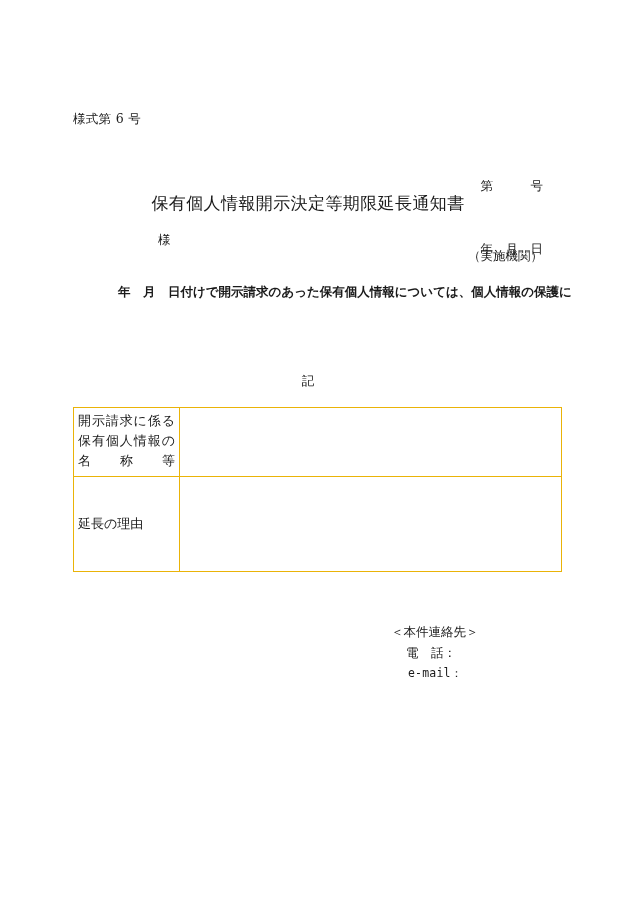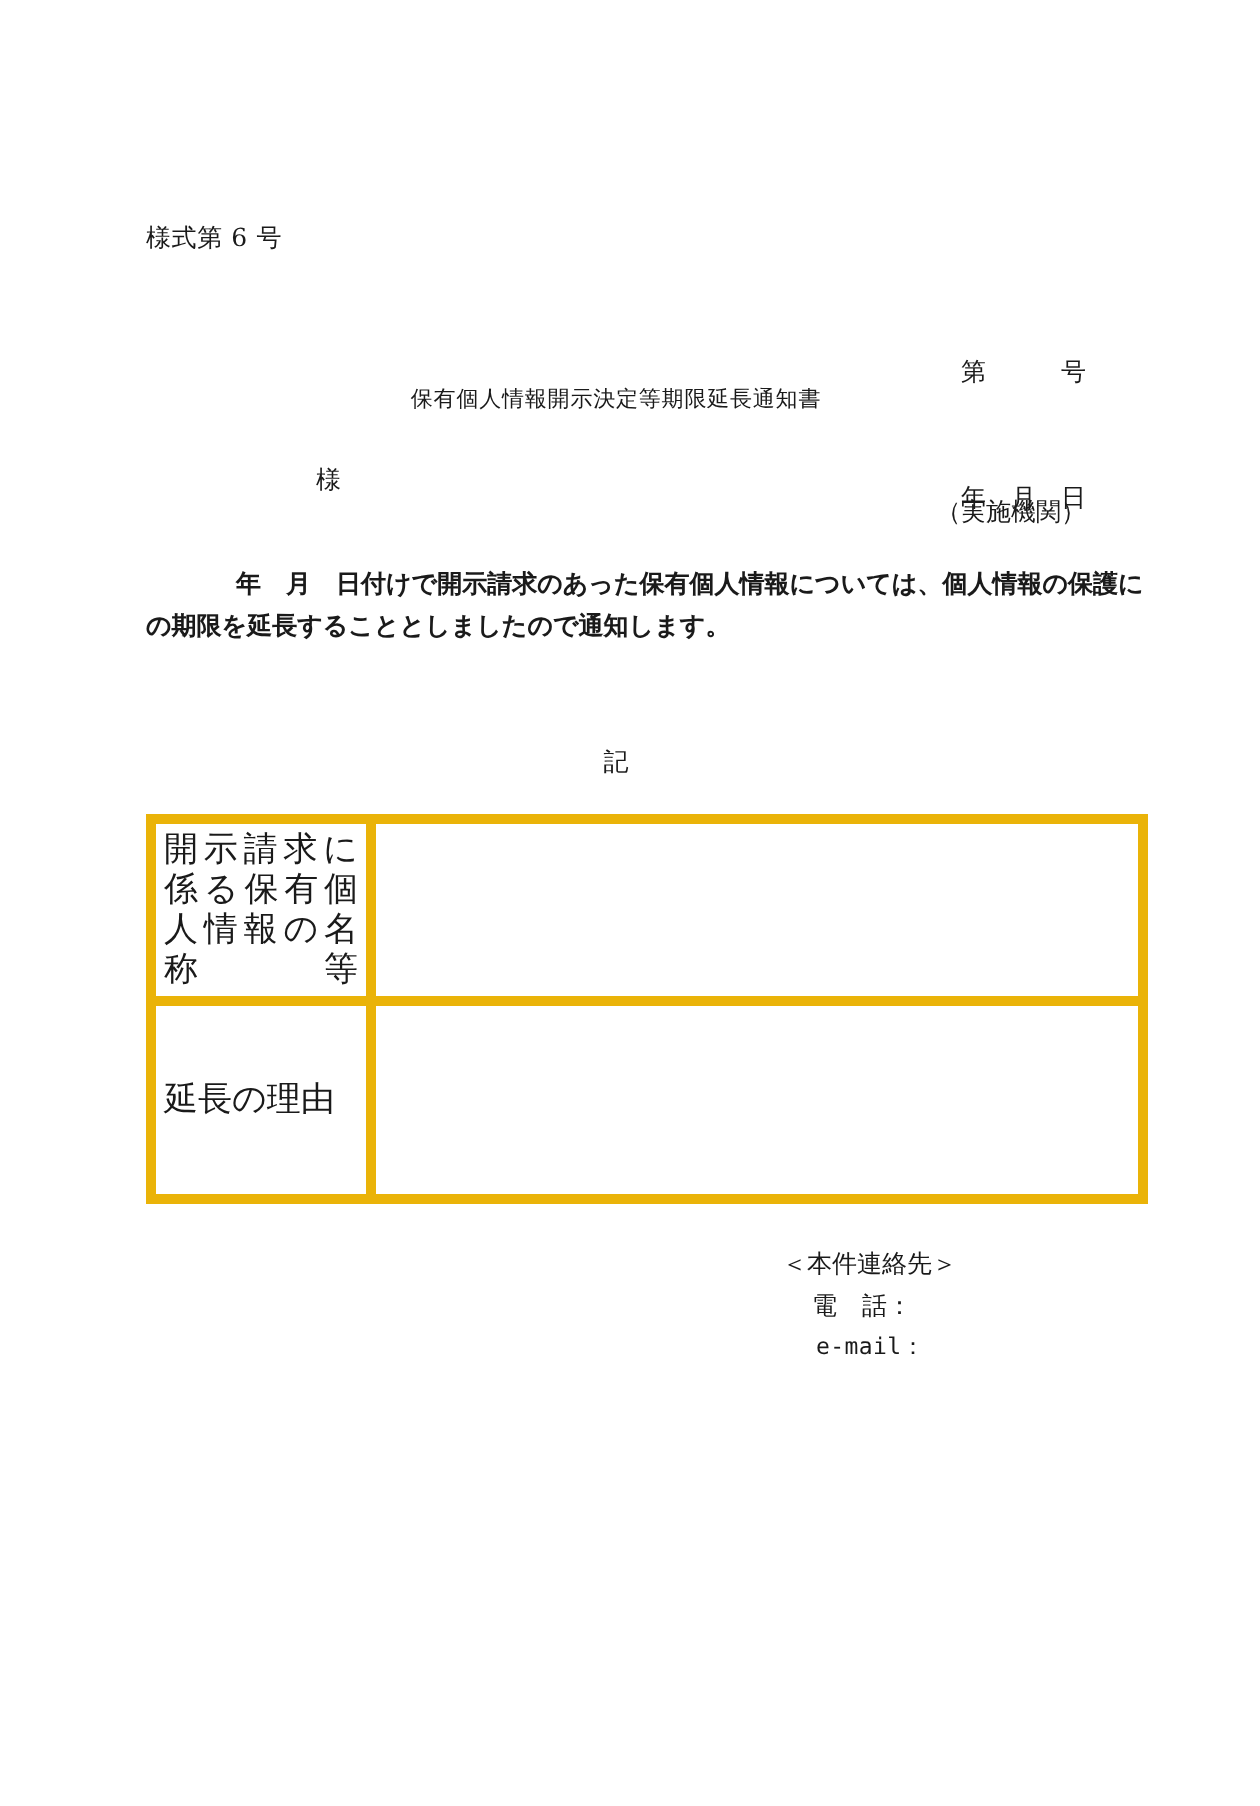--- a/index.html
+++ b/index.html
@@ -51,21 +51,21 @@
   }
   .doc-meta div { text-align: left; }
 
   
   .doc-title {
     position: absolute;
     top: 175px;
     left: 0;
     width: 470px;
     text-align: center;
-    font-size: 11px;
+    font-size: 17px;
     letter-spacing: 0.4px;
     white-space: pre;
   }
 
   
   .addressee {
     position: absolute;
     top: 215px;
     left: 85px;
     font-size: 12.5px;
@@ -109,22 +109,22 @@
   
   .info-table {
     position: absolute;
     top: 390px;
     left: 0;
     width: 470px;
     border-collapse: collapse;
     table-layout: fixed;
   }
   .info-table td {
-    border: 5px solid #eab308;
-    font-size: 17px;
+    border: 1px solid #eab308;
+    font-size: 13px;
     line-height: 20px;
     vertical-align: top;
     padding: 3px 4px 3px 4px;
   }
   .info-table td.label {
     width: 97px;
   }
   .info-table td.value {
     width: 373px;
   }
@@ -175,21 +175,20 @@
     </div>
 
     <div class="doc-title">保有個人情報開示決定等期限延長通知書</div>
 
     <div class="addressee">様</div>
 
     <div class="agency">（実施機関）</div>
 
     <div class="body-text">
       <span class="body-line l1">年　月　日付けで開示請求のあった保有個人情報については、個人情報の保護に</span>
-      <span class="body-line">の期限を延長することとしましたので通知します。</span>
     </div>
 
     <div class="ki">記</div>
 
     <table class="info-table">
       <tbody>
         <tr class="row-name">
           <td class="label">
             <span class="lbl-justify">開示請求に係る保有個人情報の名称等</span>
           </td>

